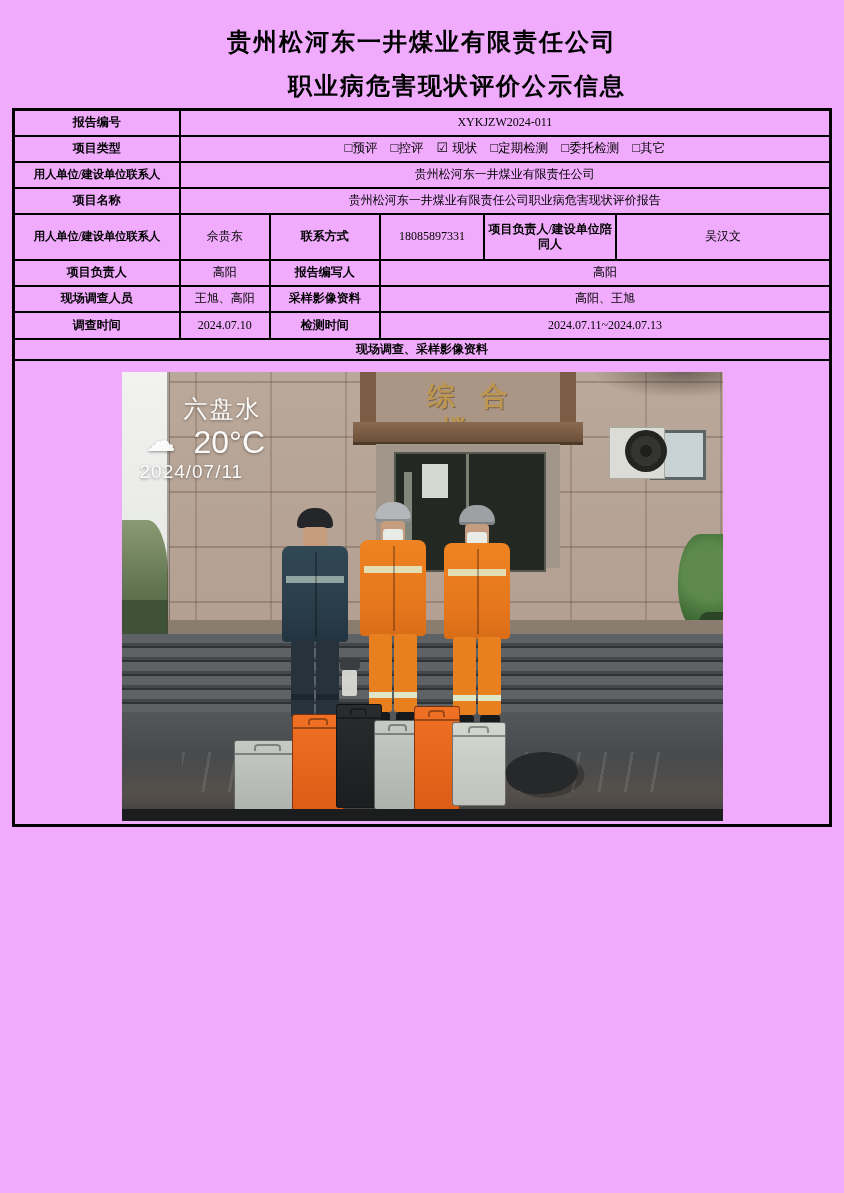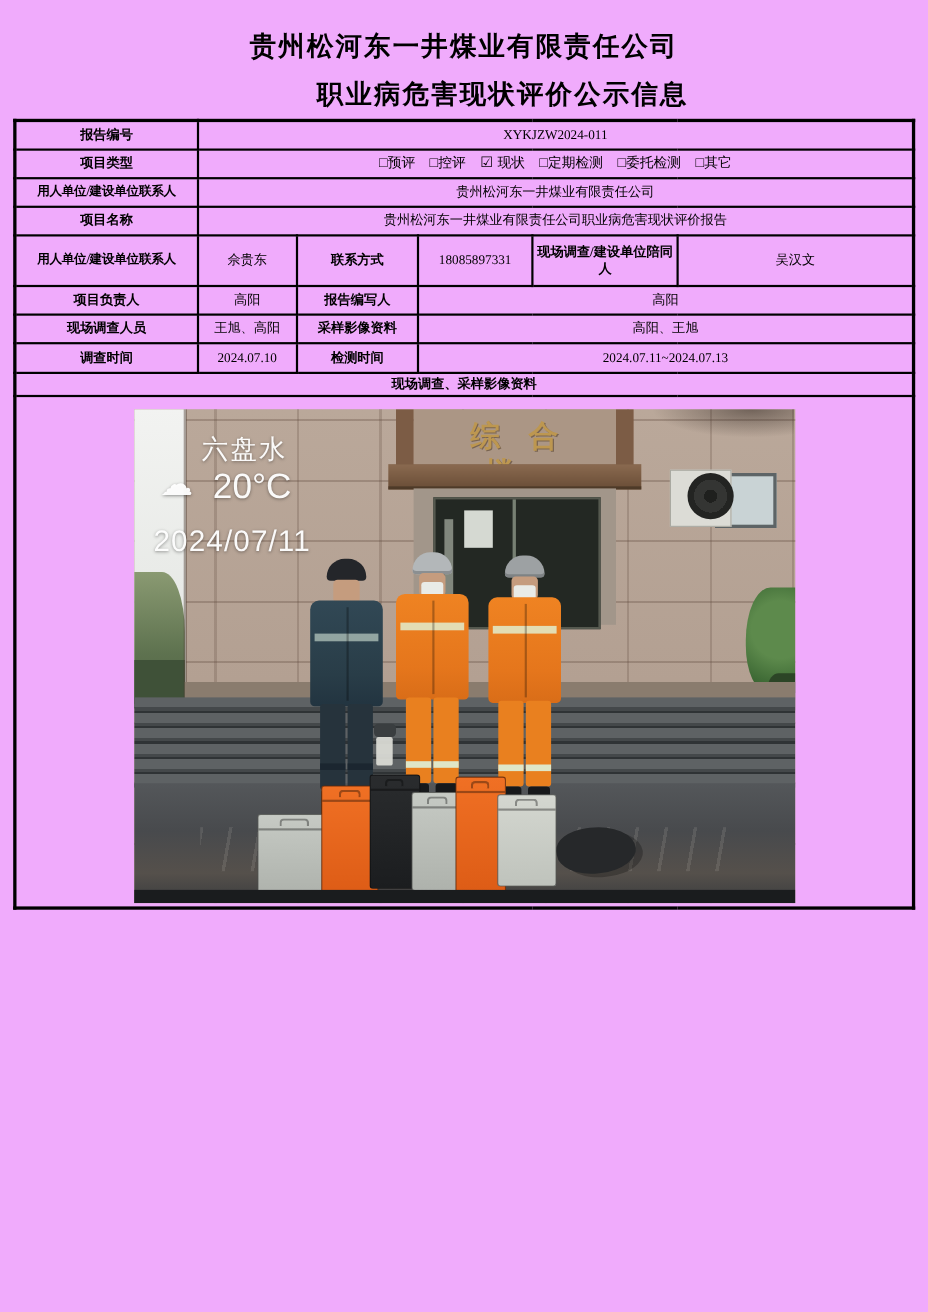--- a/index.html
+++ b/index.html
@@ -108,21 +108,21 @@
   .case4{left:252px;top:348px;width:46px;height:88px;}
   .case5{left:292px;top:334px;width:44px;height:104px;}
   .case6{left:330px;top:350px;width:52px;height:82px;}
   .trash-bag{left:384px;top:380px;width:72px;height:42px;background:#26282a;
              border-radius:45% 60% 50% 55%;transform:rotate(-7deg);box-shadow:6px 4px 0 rgba(0,0,0,0.25);}
   
   .wm{color:rgba(255,255,255,0.96);text-shadow:0 1px 3px rgba(0,0,0,0.4);font-weight:400;}
   .wm-city{left:62px;top:22px;font-size:24px;letter-spacing:2px;}
   .wm-cloud{left:24px;top:54px;font-size:30px;line-height:30px;}
   .wm-temp{left:72px;top:50px;font-size:32px;}
-  .wm-date{left:18px;top:88px;font-size:27px;letter-spacing:1px;margin-top:16px;}
+  .wm-date{left:18px;top:88px;font-size:19px;letter-spacing:1px;}
 </style>
 </head>
 <body>
 
 <div class="page">
 
   <div class="doc-title t1">贵州松河东一井煤业有限责任公司</div>
   <div class="doc-title t2">职业病危害现状评价公示信息</div>
 
   <table class="form">
@@ -158,21 +158,21 @@
       </tr>
       <tr class="r-sm">
         <td class="lbl">项目名称</td>
         <td colspan="5">贵州松河东一井煤业有限责任公司职业病危害现状评价报告</td>
       </tr>
       <tr class="r-contact">
         <td class="lbl tight">用人单位/建设单位联系人</td>
         <td>佘贵东</td>
         <td class="lbl">联系方式</td>
         <td>18085897331</td>
-        <td class="lbl">现场调查/建设单位陪同人</td>
+        <td class="lbl">项目负责人/建设单位陪同人</td>
         <td>吴汉文</td>
       </tr>
       <tr class="r-sm">
         <td class="lbl">项目负责人</td>
         <td>高阳</td>
         <td class="lbl">报告编写人</td>
         <td colspan="3">高阳</td>
       </tr>
       <tr class="r-sm">
         <td class="lbl">现场调查人员</td>

